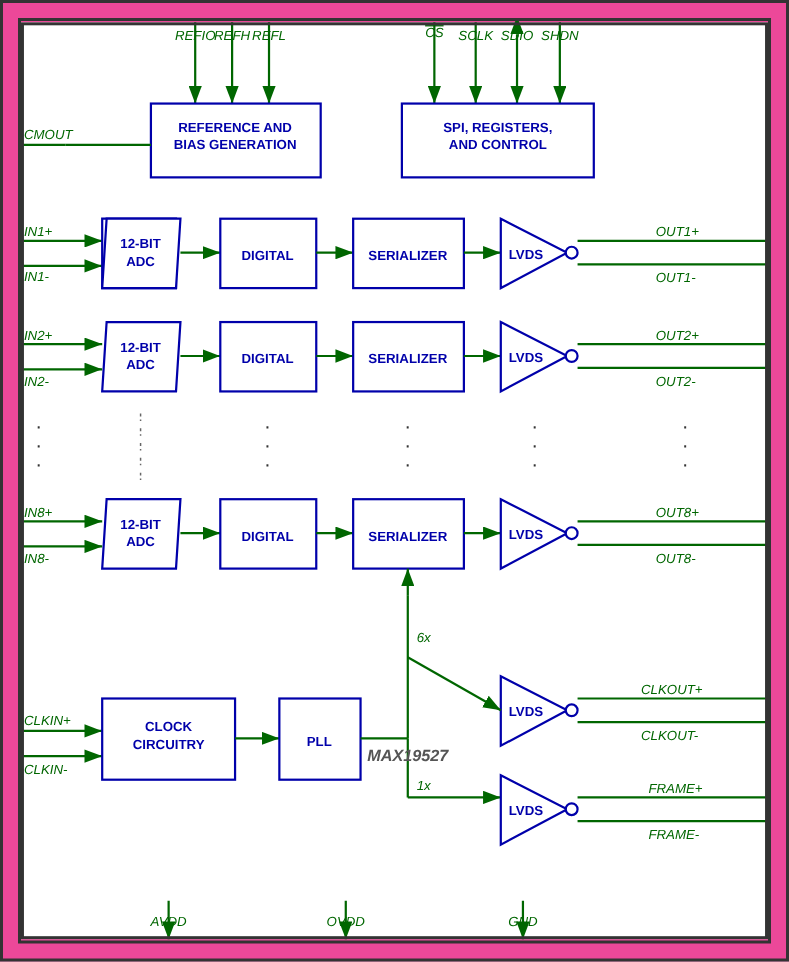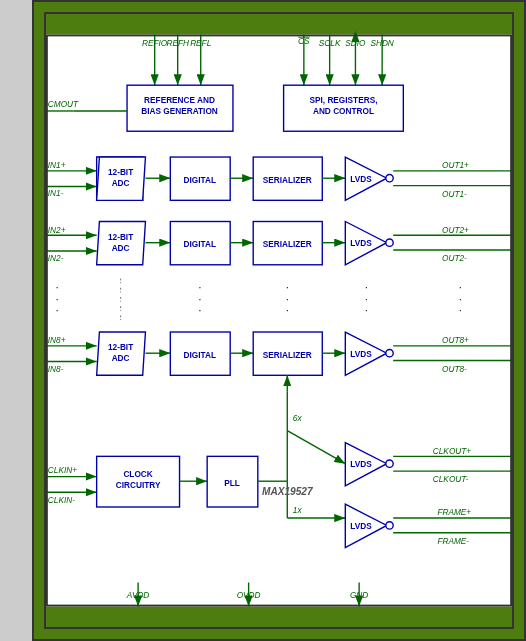--- a/index.html
+++ b/index.html
@@ -7,25 +7,24 @@
       background: #ccc;
       display: flex;
       justify-content: center;
       align-items: center;
       min-height: 100vh;
       font-family: Arial, sans-serif;
     }
     .diagram-container {
       width: 526px;
       height: 641px;
-      background: #4d7c0f;
+      background: #ec4899;
       border: 2px solid #333;
       position: relative;
       overflow: hidden;
-      margin-left: 32px;
     }
     .diagram-inner {
       position: absolute;
       top: 10px;
       left: 10px;
       right: 10px;
       bottom: 10px;
       border: 2px solid #333;
     }
     

